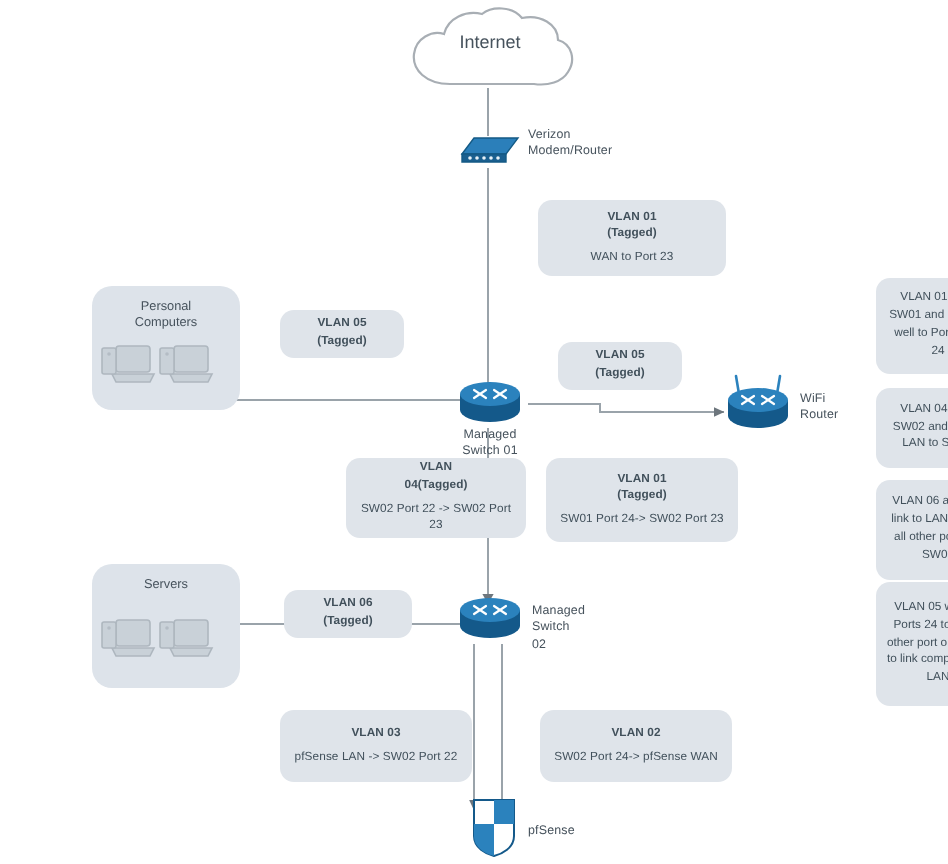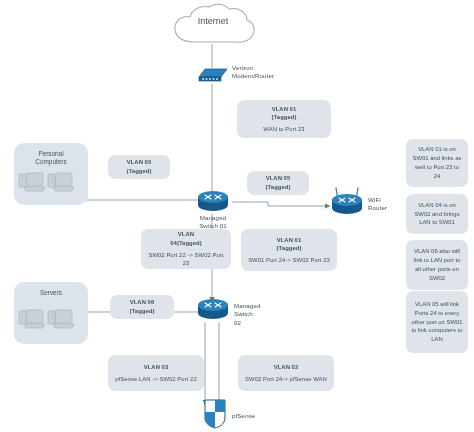--- a/index.html
+++ b/index.html
@@ -4,21 +4,21 @@
 <style>
   html,body{margin:0;padding:0;}
   body{
     width:474px;height:432px;
     background:#ffffff;
     font-family:"Liberation Sans", sans-serif;
     color:#3b4a54;
     overflow:hidden;
     position:relative;
   }
-  #canvas{position:absolute;inset:0;}
+  #canvas{position:absolute;inset:0;margin-left:32px;}
   svg.wires{position:absolute;left:0;top:0;width:474px;height:432px;}
 
   .node{position:absolute;}
   .label{
     position:absolute;
     font-size:6.2px;
     line-height:1.35;
     text-align:center;
     color:#46525c;
     letter-spacing:.1px;

